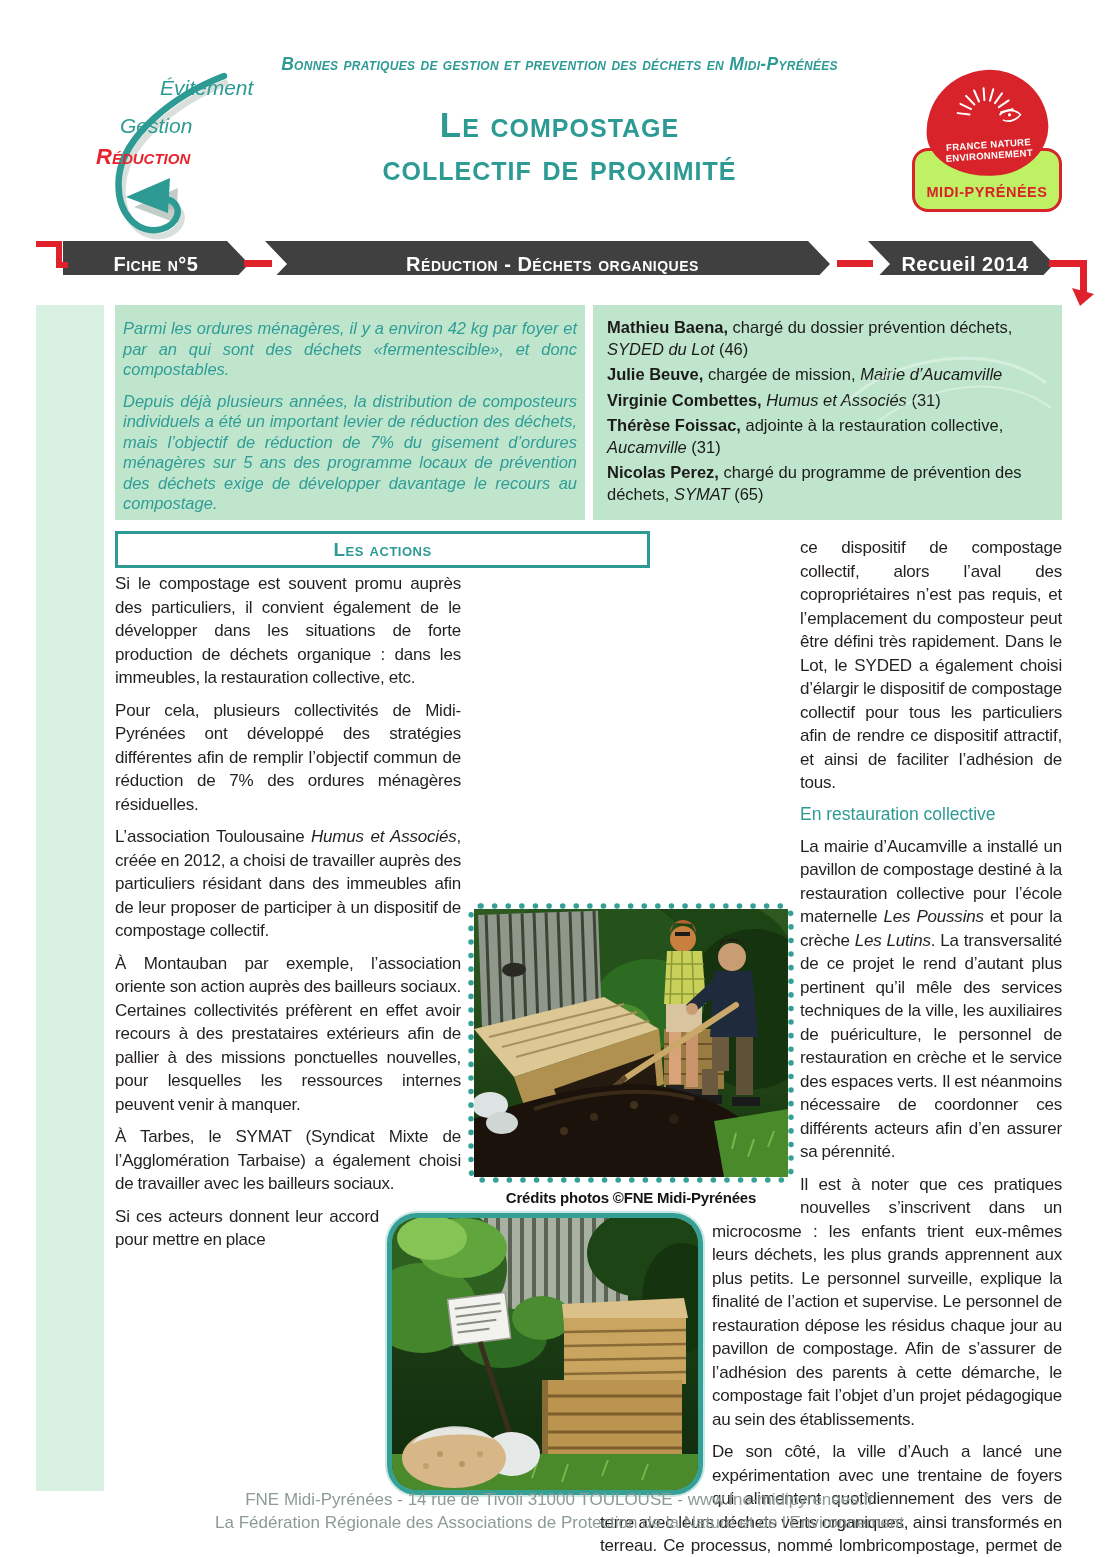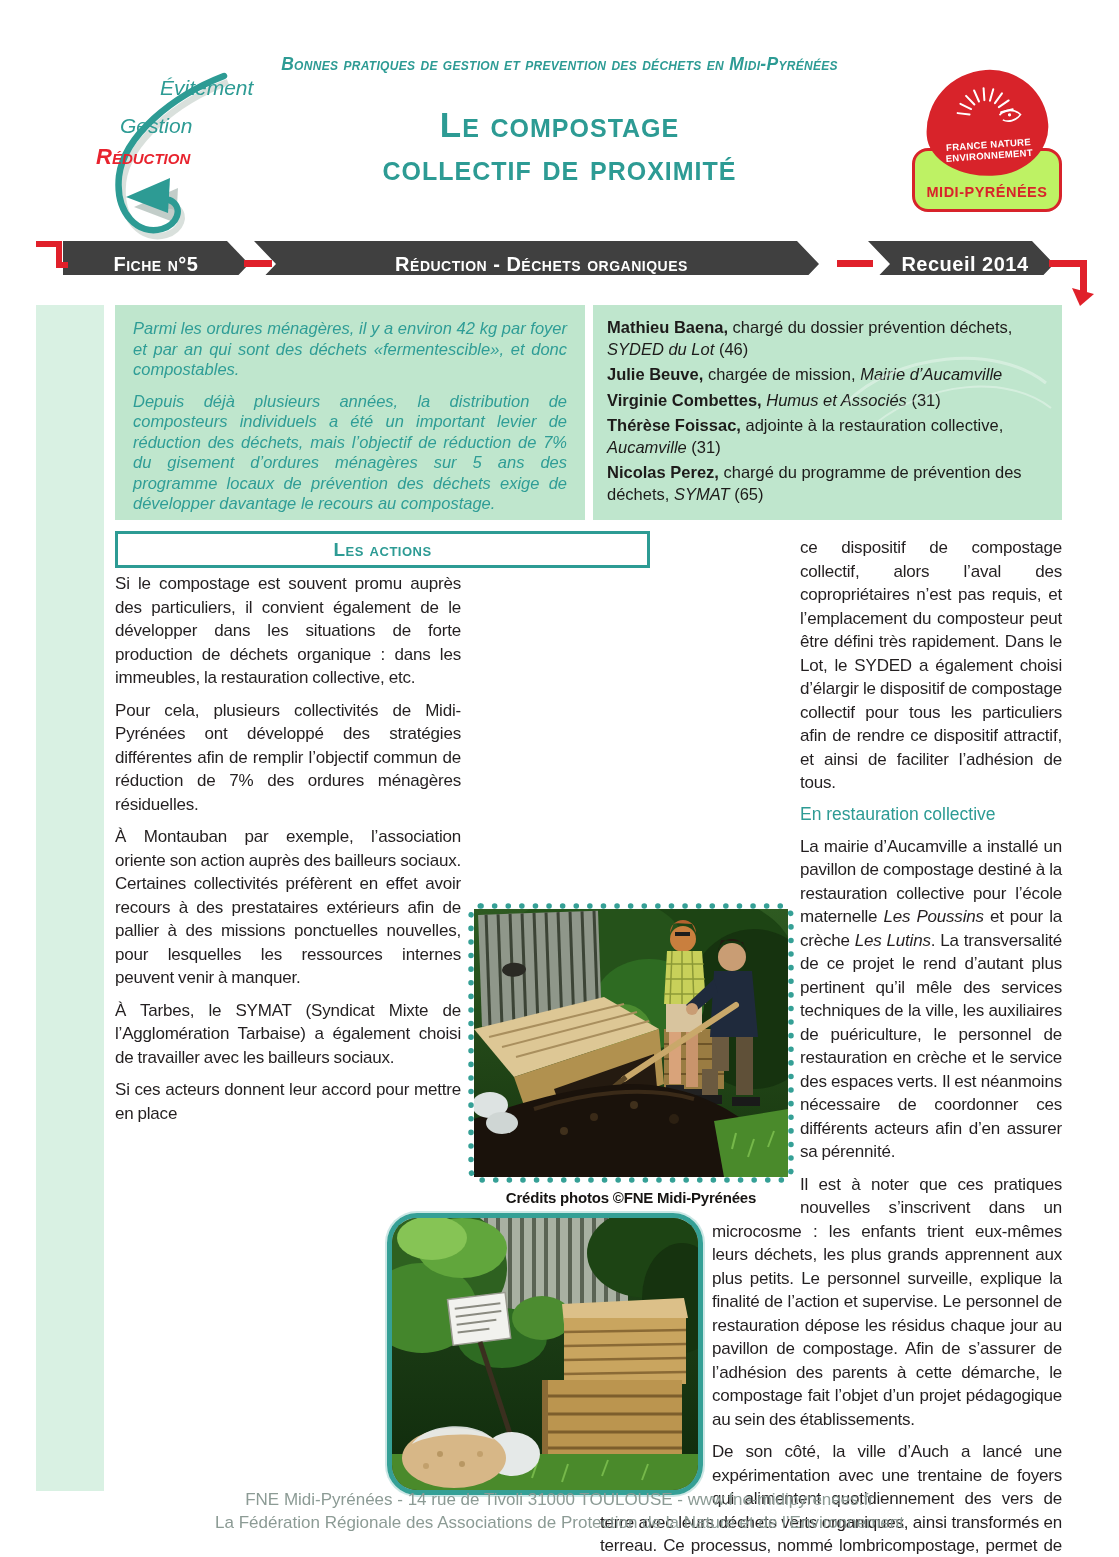--- a/index.html
+++ b/index.html
@@ -32,38 +32,38 @@
   .fne-l1,.fne-l2{position:absolute;left:0;right:0;text-align:center;color:#fff;font-weight:700;
                   font-size:9.5px;letter-spacing:.3px;}
   .fne-l1{bottom:26px;} .fne-l2{bottom:15px;}
 
   
   .arrow{top:241px;height:34px;background:#404040;}
   .arrow span{display:block;text-align:center;line-height:46px;color:#fff;font-weight:700;
               font-size:20px;letter-spacing:.5px;}
   .sc{font-variant:small-caps;}
   .a1{left:63px;width:186px;clip-path:polygon(0 0,164px 0,186px 23px,164px 46px,0 46px);}
-  .a2{left:254px;width:565px;clip-path:polygon(0 0,543px 0,565px 23px,543px 46px,0 46px,22px 23px);}
+  .a2{left:265px;width:565px;clip-path:polygon(0 0,543px 0,565px 23px,543px 46px,0 46px,22px 23px);}
   .a2 span{padding-left:10px;}
   .a3{left:868px;width:186px;clip-path:polygon(0 0,164px 0,186px 23px,164px 46px,0 46px,22px 23px);}
   .a3 span{padding-left:8px;}
   .red{background:#e0202a;}
   .segA{left:36px;top:241px;width:26px;height:6px;}
   .segB{left:56px;top:241px;width:6px;height:27px;}
   .segC{left:56px;top:262px;width:12px;height:6px;}
   .segD{left:244px;top:260px;width:28px;height:7px;}
   .segE{left:837px;top:260px;width:36px;height:7px;}
   .segF{left:1049px;top:260px;width:38px;height:7px;}
   .segG{left:1080px;top:260px;width:7px;height:32px;}
   .ahead{left:1070px;top:286px;width:26px;height:22px;}
 
   
   .strip{left:36px;top:305px;width:68px;height:1186px;background:#d9f1e3;}
   .introBox{left:115px;top:305px;width:470px;height:215px;background:#bfe6cd;
-            padding:13px 18px 0;box-sizing:border-box;}
+            padding:13px 8px 0;box-sizing:border-box;}
   .introBox p{font-style:italic;color:#2f9d96;font-size:16.5px;line-height:20.5px;
               text-align:justify;margin:0 0 11px;font-weight:500;}
   .contactsBox{left:593px;top:305px;width:469px;height:215px;background:#bfe6cd;
                padding:12px 14px 0;box-sizing:border-box;color:#1d1b1a;font-size:16.5px;
                line-height:21.5px;}
   .contact{margin-bottom:4px;}
   .b{font-weight:700;} .it{font-style:italic;}
   .swirl{position:absolute;right:6px;top:8px;opacity:.35;pointer-events:none;}
 
   
@@ -192,20 +192,21 @@
     </div>
   </div>
 
   <div class="abs actionsHead">Les actions</div>
 
   <div class="abs colL">
     <div class="fltRA"></div>
     <div class="fltRB"></div>
     <p class="body-p">Si le compostage est souvent promu auprès des particuliers, il convient également de le développer dans les situations de forte production de déchets organique : dans les immeubles, la restauration collective, etc.</p>
     <p class="body-p">Pour cela, plusieurs collectivités de Midi-Pyrénées ont développé des stratégies différentes afin de remplir l’objectif commun de réduction de 7% des ordures ménagères résiduelles.</p>
+    <p class="body-p"><span>L’association Toulousaine </span><span class="it">Humus et Associés</span><span>, créée en 2012, a choisi de travailler auprès des particuliers résidant dans des immeubles afin de leur proposer de participer à un dispositif de compostage collectif.</span></p>
     <p class="body-p">À Montauban par exemple, l’association oriente son action auprès des bailleurs sociaux. Certaines collectivités préfèrent en effet avoir recours à des prestataires extérieurs afin de pallier à des missions ponctuelles nouvelles, pour lesquelles les ressources internes peuvent venir à manquer.</p>
     <p class="body-p">À Tarbes, le SYMAT (Syndicat Mixte de l’Agglomération Tarbaise) a également choisi de travailler avec les bailleurs sociaux.</p>
     <p class="body-p">Si ces acteurs donnent leur accord pour mettre en place</p>
   </div>
 
   <div class="abs colR">
     <div class="fltLA"></div>
     <div class="fltLB"></div>
     <p class="body-p">ce dispositif de compostage collectif, alors l’aval des copropriétaires n’est pas requis, et l’emplacement du composteur peut être défini très rapidement. Dans le Lot, le SYDED a également choisi d’élargir le dispositif de compostage collectif pour tous les particuliers afin de rendre ce dispositif attractif, et ainsi de faciliter l’adhésion de tous.</p>
     <div class="subhead" style="padding-left:66px">En restauration collective</div>

